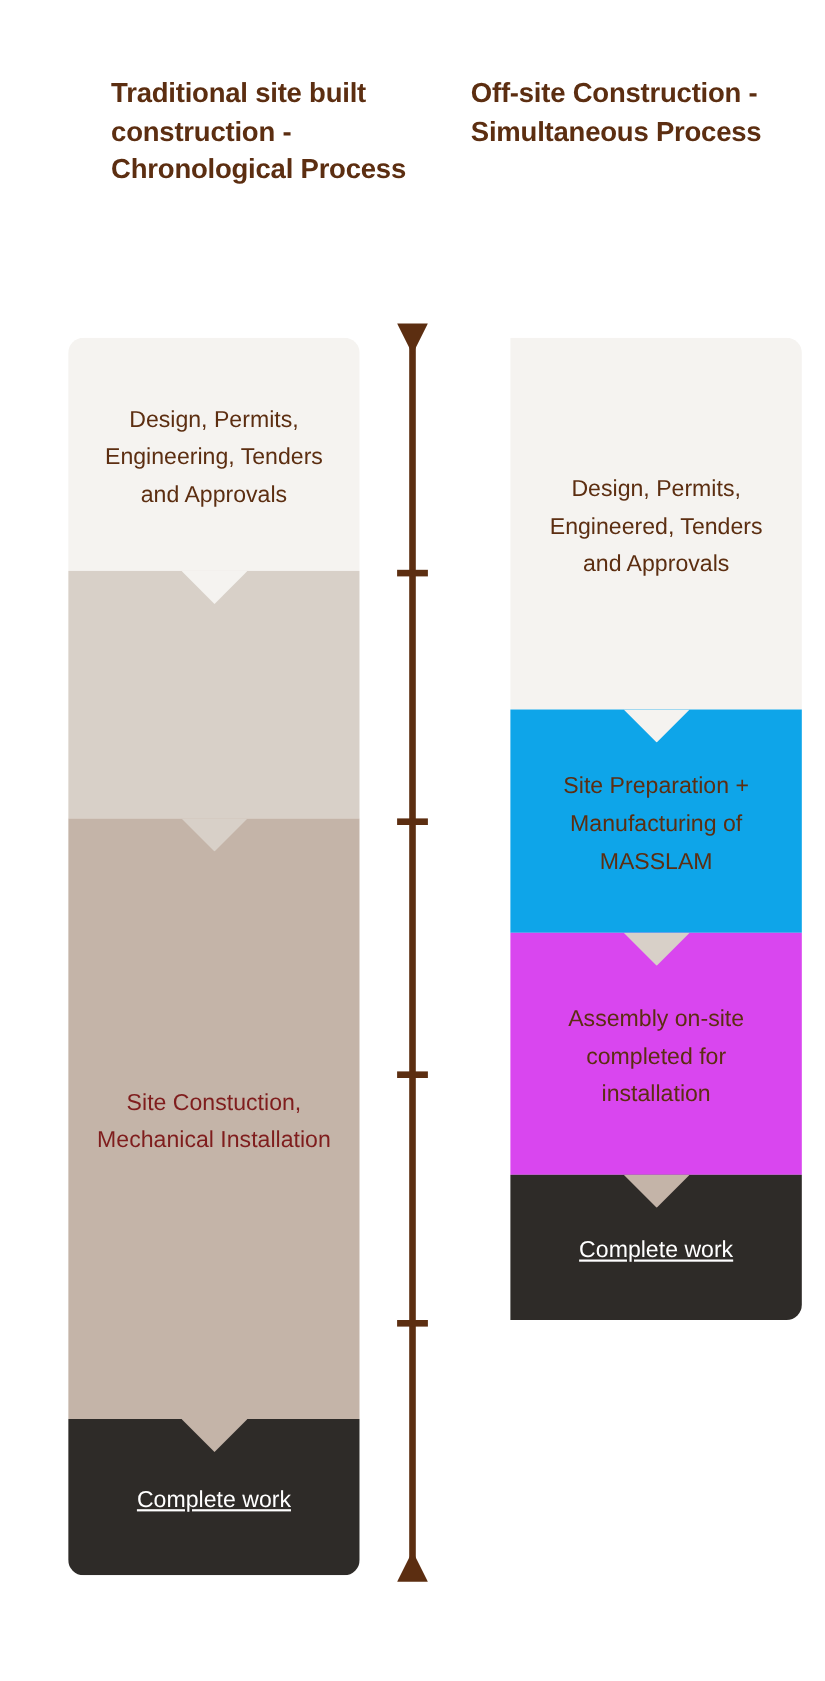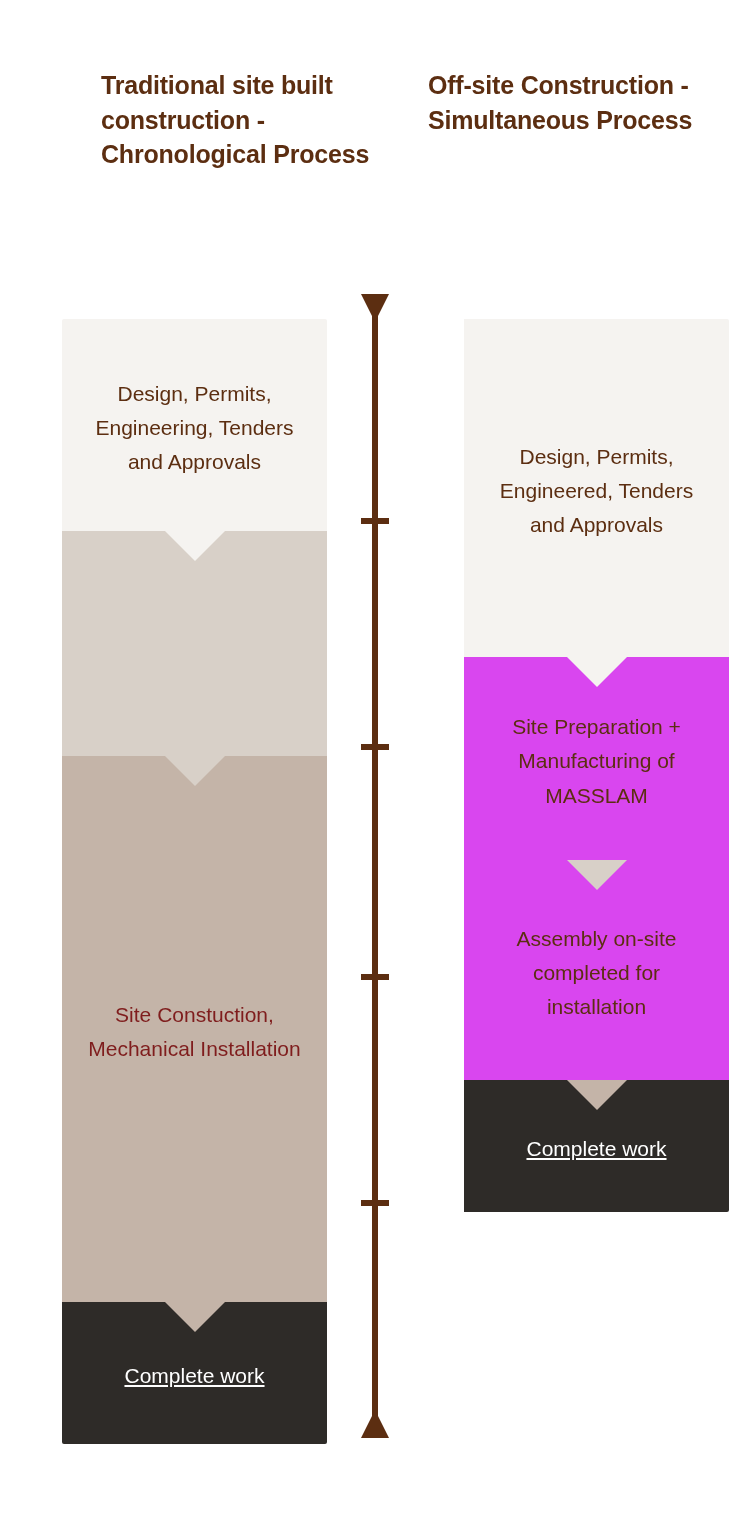--- a/index.html
+++ b/index.html
@@ -26,23 +26,22 @@
     letter-spacing: -0.2px;
     color: #5C2E11;
     white-space: pre-line;
   }
   #heading-left  { left: 62px;  top: 68px;  width: 300px; margin-left: 39px; }
   #heading-right { left: 428px; top: 68px;  width: 280px; }
 
   
   .column {
     position: absolute;
-    border-radius: 2px;
+    border-radius: 14px;
     overflow: hidden;
-    margin-top: 12px;
   }
   #column-left  { left: 62px;  top: 307px; width: 265px; height: 1125px; }
   #column-right { left: 428px; top: 307px; width: 265px; height: 893px; padding-left: 36px; }
 
   
   .stage {
     position: relative;
     width: 100%;
     box-sizing: border-box;
     display: flex;
@@ -120,21 +119,21 @@
         </svg>
       </div>
       <div class="stage-label" style="color: rgb(255, 255, 255);">Complete work</div>
     </div>
   </div>
 
 <div class="column" id="column-right">
     <div class="stage" style="background: rgb(245, 243, 240); height: 338px;">
       <div class="stage-label" style="color: rgb(92, 46, 17);">Design, Permits, Engineered, Tenders and Approvals</div>
     </div>
-    <div class="stage" style="background: #d946ef; height: 203px;">
+    <div class="stage" style="background: #0ea5e9; height: 203px;">
       <div class="notch">
         <svg width="60" height="30" viewBox="0 0 60 30" xmlns="http://www.w3.org/2000/svg">
           <path d="M0 0 H60 L30 30 Z" fill="#F5F3F0"></path>
         </svg>
       </div>
       <div class="stage-label" style="color: rgb(92, 46, 17);">Site Preparation + Manufacturing of MASSLAM</div>
     </div>
     <div class="stage" style="background: #d946ef; height: 220px;">
       <div class="notch">
         <svg width="60" height="30" viewBox="0 0 60 30" xmlns="http://www.w3.org/2000/svg">

